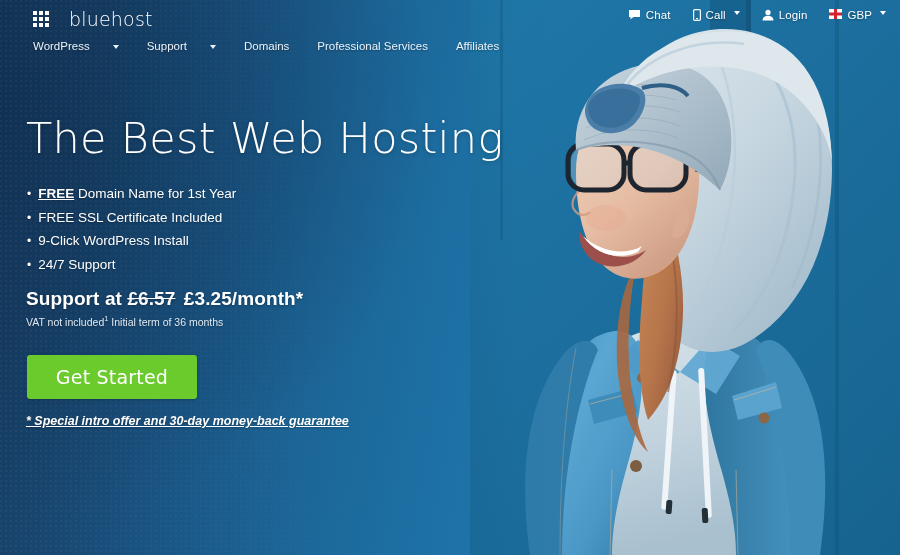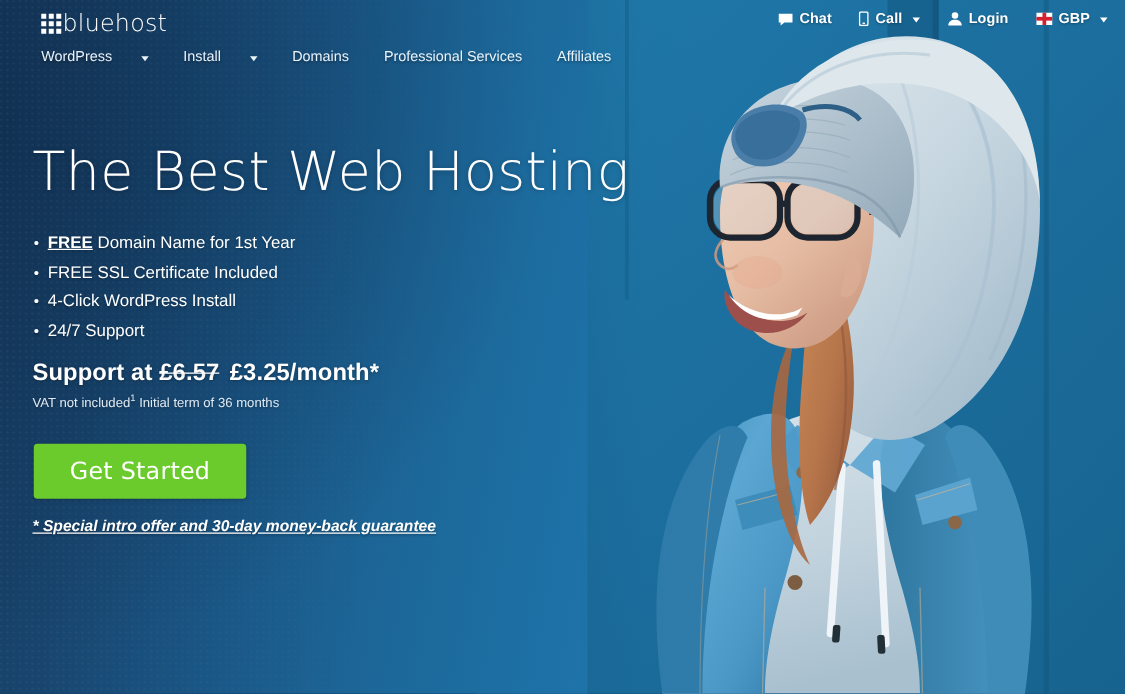--- a/index.html
+++ b/index.html
@@ -69,40 +69,39 @@
     position: absolute;
     top: 9px; right: 14px;
     display: flex;
     align-items: center;
     gap: 22px;
     font-size: 11.5px;
     color: #ffffff;
     letter-spacing: .1px;
   }
   .util-item {
-    display: flex; align-items: center; gap: 5px;
+    display: flex; align-items: flex-start; gap: 5px;
     cursor: pointer; white-space: nowrap;
     text-shadow: 0 1px 2px rgba(0,0,0,.35);
-    font-weight: bold;
   }
   .util-icon { display: inline-flex; align-items: center; }
   .caret {
     width: 0; height: 0;
     border-left: 3.5px solid transparent;
     border-right: 3.5px solid transparent;
     border-top: 4px solid #ffffff;
     margin-left: 3px; margin-top: 2px;
     display: inline-block;
   }
 
   
   .logo-wrap {
     position: absolute;
     top: 8px; left: 33px;
-    display: flex; align-items: center; gap: 1px;
+    display: flex; align-items: center; gap: 20px;
     cursor: pointer;
   }
   .logo-grid {
     display: grid;
     grid-template-columns: repeat(3, 4px);
     grid-template-rows: repeat(3, 4px);
     gap: 2px;
   }
   .logo-grid i { display: block; width: 4px; height: 4px; background: #ffffff; }
   .logo-text {
@@ -454,21 +453,21 @@
       </div>
 
     </div>
 
     <nav class="main-nav">
       <span class="nav-item">
         <span>WordPress</span>
         <span class="caret"></span>
       </span>
       <span class="nav-item">
-        <span>Install</span>
+        <span>Support</span>
         <span class="caret"></span>
       </span>
       <span class="nav-item">
         <span>Domains</span>
       </span>
       <span class="nav-item">
         <span>Professional Services</span>
       </span>
       <span class="nav-item">
         <span>Affiliates</span>
@@ -481,21 +480,21 @@
       <li>
         <span class="dot">•</span>
         <span><span class="strong">FREE</span><span> Domain Name for 1st Year</span></span>
       </li>
       <li>
         <span class="dot">•</span>
         <span>FREE SSL Certificate Included</span>
       </li>
       <li>
         <span class="dot">•</span>
-        <span>4-Click WordPress Install</span>
+        <span>9-Click WordPress Install</span>
       </li>
       <li>
         <span class="dot">•</span>
         <span>24/7 Support</span>
       </li>
     </ul>
 
     <div class="price-line">
       <span>Support at</span>
       <span class="old">£6.57</span>

